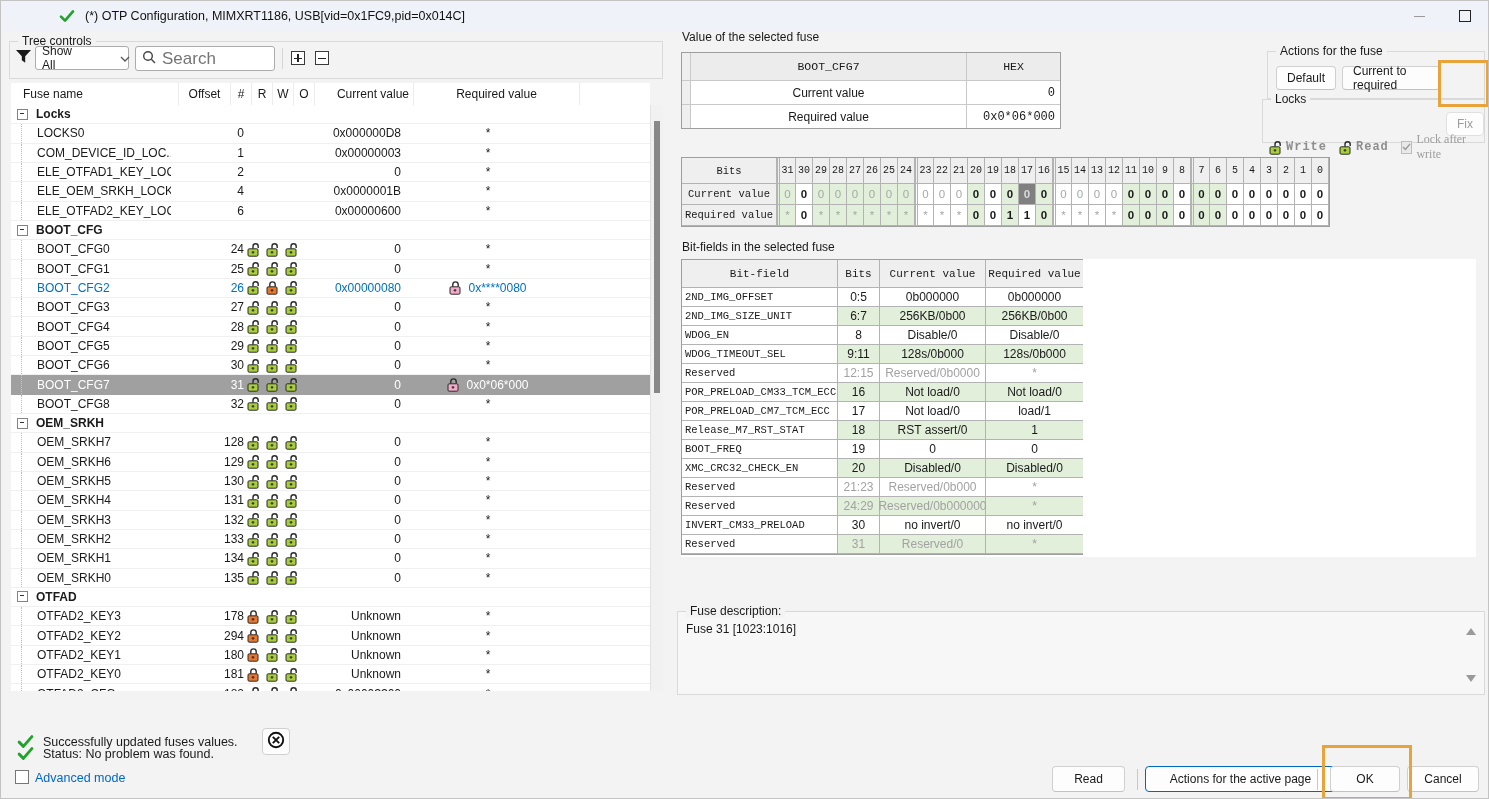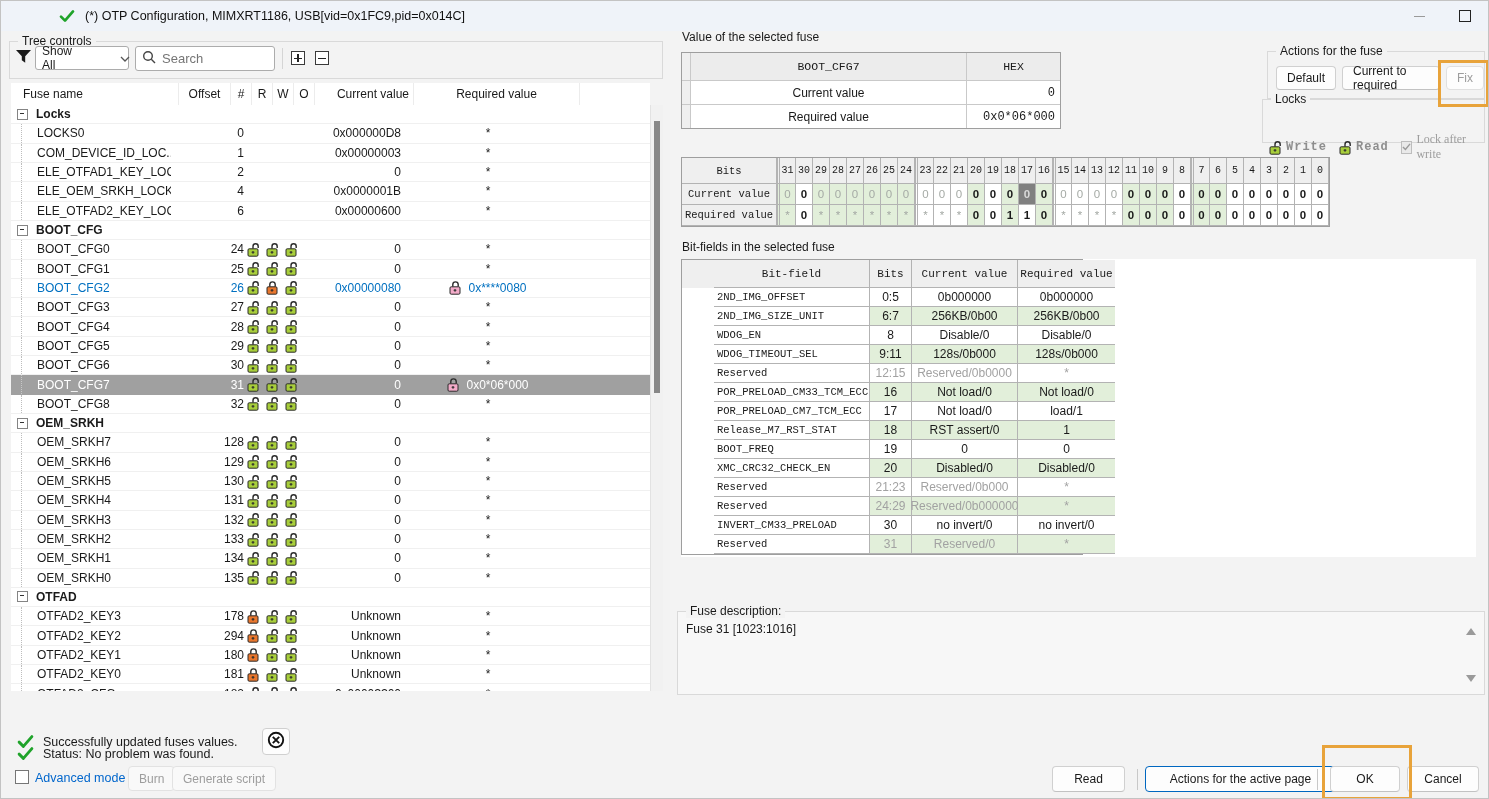--- a/index.html
+++ b/index.html
@@ -23,21 +23,21 @@
   .gbox>.glabel{position:absolute;top:-8px;left:8px;background:#f3f3f3;padding:0 4px;font-size:12px;color:#1a1a1a;white-space:nowrap;}
 
   
   .funnel{position:absolute;left:14px;top:48px;width:17px;height:15px;}
   .combo{position:absolute;left:34px;top:45px;width:94px;height:24px;background:#fff;border:1px solid #acacac;border-radius:3px;
     display:flex;align-items:center;box-sizing:border-box;padding:0 6px;gap:48px;}
   .combo .cbtext{flex:1;}
   .searchbox{position:absolute;left:134px;top:45px;width:140px;height:25px;background:#fff;border:1px solid #acacac;border-radius:3px;
     box-sizing:border-box;display:flex;align-items:center;}
   .searchbox svg{margin:0 4px 0 6px;}
-  .searchbox input{border:none;outline:none;flex:1;font-family:"Liberation Sans",sans-serif;font-size:13px;width:90px;background:transparent;color:#404040;}
+  .searchbox input{border:none;outline:none;flex:1;font-family:"Liberation Sans",sans-serif;font-size:17px;width:90px;background:transparent;color:#404040;}
   .tcsep{position:absolute;left:281px;top:47px;width:1px;height:21px;background:#d5d5d5;}
   .sqbtn{position:absolute;top:50px;width:14px;height:14px;border:1px solid #3a3a3a;background:#fff;box-sizing:border-box;}
   .sqbtn i{position:absolute;left:2px;top:5.5px;width:8px;height:1.4px;background:#222;}
   .sqbtn.plus b{position:absolute;left:5.3px;top:2px;width:1.4px;height:8px;background:#222;}
 
   
   .lheader{position:absolute;left:10px;top:82px;width:639px;height:22px;background:#fff;border-bottom:1px solid #d2d2d2;
     display:flex;align-items:center;font-size:12px;color:#1a1a1a;}
   .lheader span{border-right:1px solid #ececec;height:100%;display:flex;align-items:center;box-sizing:border-box;}
   .h-name{width:160px;padding-left:4px;margin-left:8px;}
@@ -76,21 +76,21 @@
   .vgut{width:8px;flex:none;background:#efefef;border-right:1px solid #c9c9c9;}
   .vname{width:276px;flex:none;display:flex;align-items:center;justify-content:center;border-right:1px solid #c9c9c9;box-sizing:border-box;}
   .vhex{flex:1;display:flex;align-items:center;justify-content:center;font-family:Liberation Mono, monospace;}
   .vrow:not(.vhead){border-top:1px solid #c9c9c9;}
   .vrow.vhead .vname,.vrow.vhead .vhex{font-size:11.5px;}
   .vval{justify-content:flex-end !important;padding-right:5px;box-sizing:border-box;background:#fff;}
 
   
   .btn{background:#fdfdfd;border:1px solid #d0d0d0;border-bottom-color:#c2c2c2;border-radius:4px;font-size:12px;
     padding:0 10px;height:24px;display:inline-flex;align-items:center;justify-content:center;color:#1a1a1a;box-sizing:border-box;}
-  .btn.disabled{color:#9d9d9d;}
+  .btn.disabled{color:#9d9d9d;margin-top:46px;}
   .actrow{position:absolute;left:8px;top:14px;display:flex;gap:6px;}
   .locksrow{position:absolute;left:6px;top:32px;display:flex;align-items:center;gap:4px;}
   .lockword{font-family:"Liberation Mono",monospace;font-weight:700;color:#8e8e8e;font-size:12px;letter-spacing:1px;margin-right:8px;}
   .cb{width:13px;height:13px;box-sizing:border-box;border:1px solid #767676;background:#fff;display:inline-flex;align-items:center;justify-content:center;}
   .cb.checked.disabled{background:#e9e9e9;border-color:#bdbdbd;}
   .graytext{color:#9d9d9d;font-family:Liberation Serif, serif;}
 
   .annot{position:absolute;border:3px solid #e8a33a;z-index:50;}
 
   
@@ -110,21 +110,21 @@
   .bv.dim{color:#a5aaa5;font-weight:400;}
   .bv.sel{background:#808080;color:#d9d9d9;}
 
   
   .bfpanel{position:absolute;left:680px;top:258px;width:795px;height:298px;background:#fff;}
   .bftable{position:absolute;left:0;top:0;width:402px;border:1px solid #9e9e9e;box-sizing:border-box;}
   .bfrow{display:flex;height:19px;}
   .bfrow.bfhead{height:28px;background:#efefef;}
   .bfc{display:flex;align-items:center;border-right:1px solid #b3b3b3;border-bottom:1px solid #b3b3b3;box-sizing:border-box;background:#fff;}
   .bfhead .bfc{background:#efefef;justify-content:center;font-size:11px;}
-  .bfname{width:156px;flex:none;padding-left:3px;font-size:10.5px;margin-left:32px;}
+  .bfname{width:156px;flex:none;padding-left:3px;font-size:10.5px;}
   .bfbits{width:42px;flex:none;justify-content:center;}
   .bfcur{width:106px;flex:none;justify-content:center;}
   .bfreq{width:97px;flex:none;justify-content:center;border-right:none;}
   .bfrow.green .bfbits,.bfrow.green .bfcur,.bfrow.green .bfreq{background:#e2efda;}
   .bfrow.dim .bfbits,.bfrow.dim .bfcur,.bfrow.dim .bfreq{color:#a2a2a2;}
 
   
   .descbox{background:#f7f7f7;}
   .desctext{position:absolute;left:8px;top:10px;font-size:12px;}
   .scrollarrow{position:absolute;right:8px;width:0;height:0;border-left:5px solid transparent;border-right:5px solid transparent;}

